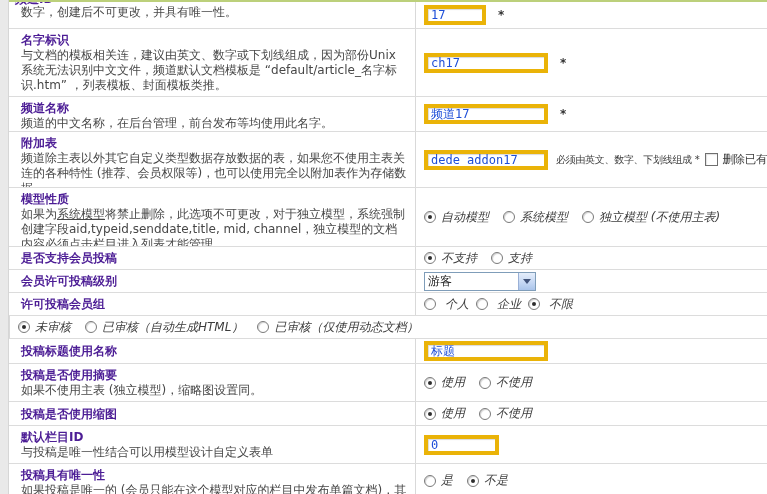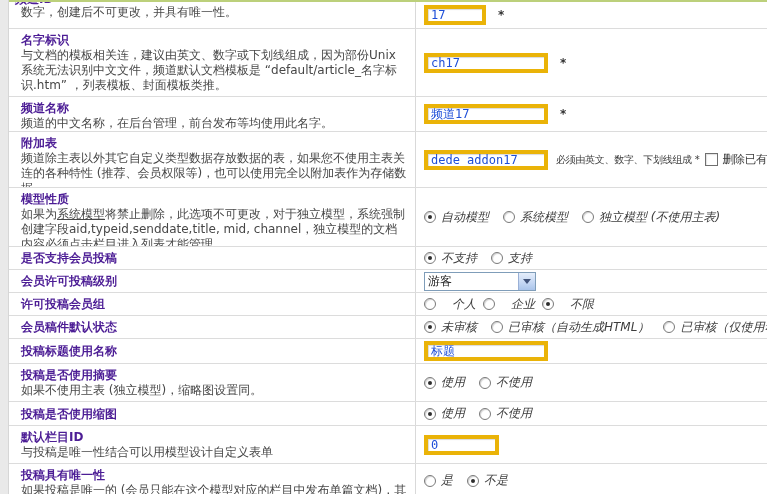--- a/index.html
+++ b/index.html
@@ -41,21 +41,21 @@
   .cbx { width:13px; height:13px; border:1px solid #6f6f6f; background:#fff; display:inline-block;
          margin-left:6px; box-shadow:inset 1px 1px 1px rgba(0,0,0,.12); flex:0 0 13px; }
   .cbx-lbl { margin-left:4px; color:#3d3d3d; font-size:11.5px; letter-spacing:-0.3px; }
 
   .rdo { width:12px; height:12px; border:1px solid #7a7a7a; border-radius:50%; background:#fff;
          display:inline-block; position:relative; flex:0 0 12px;
          box-shadow:inset 1px 1px 1px rgba(0,0,0,.18); }
   .rdo.on::after { content:""; position:absolute; left:3px; top:3px; width:4px; height:4px;
          border-radius:50%; background:#2d2d2d; }
   .rlbl { margin:0 14px 0 5px; color:#3d3d3d;font-style:italic; }
-  .tight .rlbl { margin:0 7px 0 16px; }
+  .tight .rlbl { margin:0 7px 0 9px; }
 
   
   .sel { width:112px; height:19px; border:1px solid #7f9db9; background:#fff; display:inline-flex;
          align-items:flex-start; justify-content:space-between; cursor:default; }
   .sel-val { padding-left:3px; color:#222; font-size:12px; }
   .sel-btn { width:17px; height:100%; background:linear-gradient(#e5eefb,#c3d6f3 60%,#aac4ea);
              border-left:1px solid #9ab0d6; display:flex; align-items:center; justify-content:center; }
   .chev { width:0; height:0; border-left:4px solid transparent; border-right:4px solid transparent;
           border-top:5px solid #41537a; }
 </style>
@@ -161,23 +161,20 @@
         <span class="rdo"></span>
         <span class="rlbl">个人</span>
         <span class="rdo"></span>
         <span class="rlbl">企业</span>
         <span class="rdo on"></span>
         <span class="rlbl">不限</span>
       </div>
     </div>
 
     <div class="row r8">
-      <div class="cell-l center-lbl">
-        <div class="lbl">会员稿件默认状态</div>
-      </div>
       <div class="cell-r">
         <span class="rdo on"></span>
         <span class="rlbl">未审核</span>
         <span class="rdo"></span>
         <span class="rlbl">已审核（自动生成HTML）</span>
         <span class="rdo"></span>
         <span class="rlbl">已审核（仅使用动态文档）</span>
       </div>
     </div>
 

